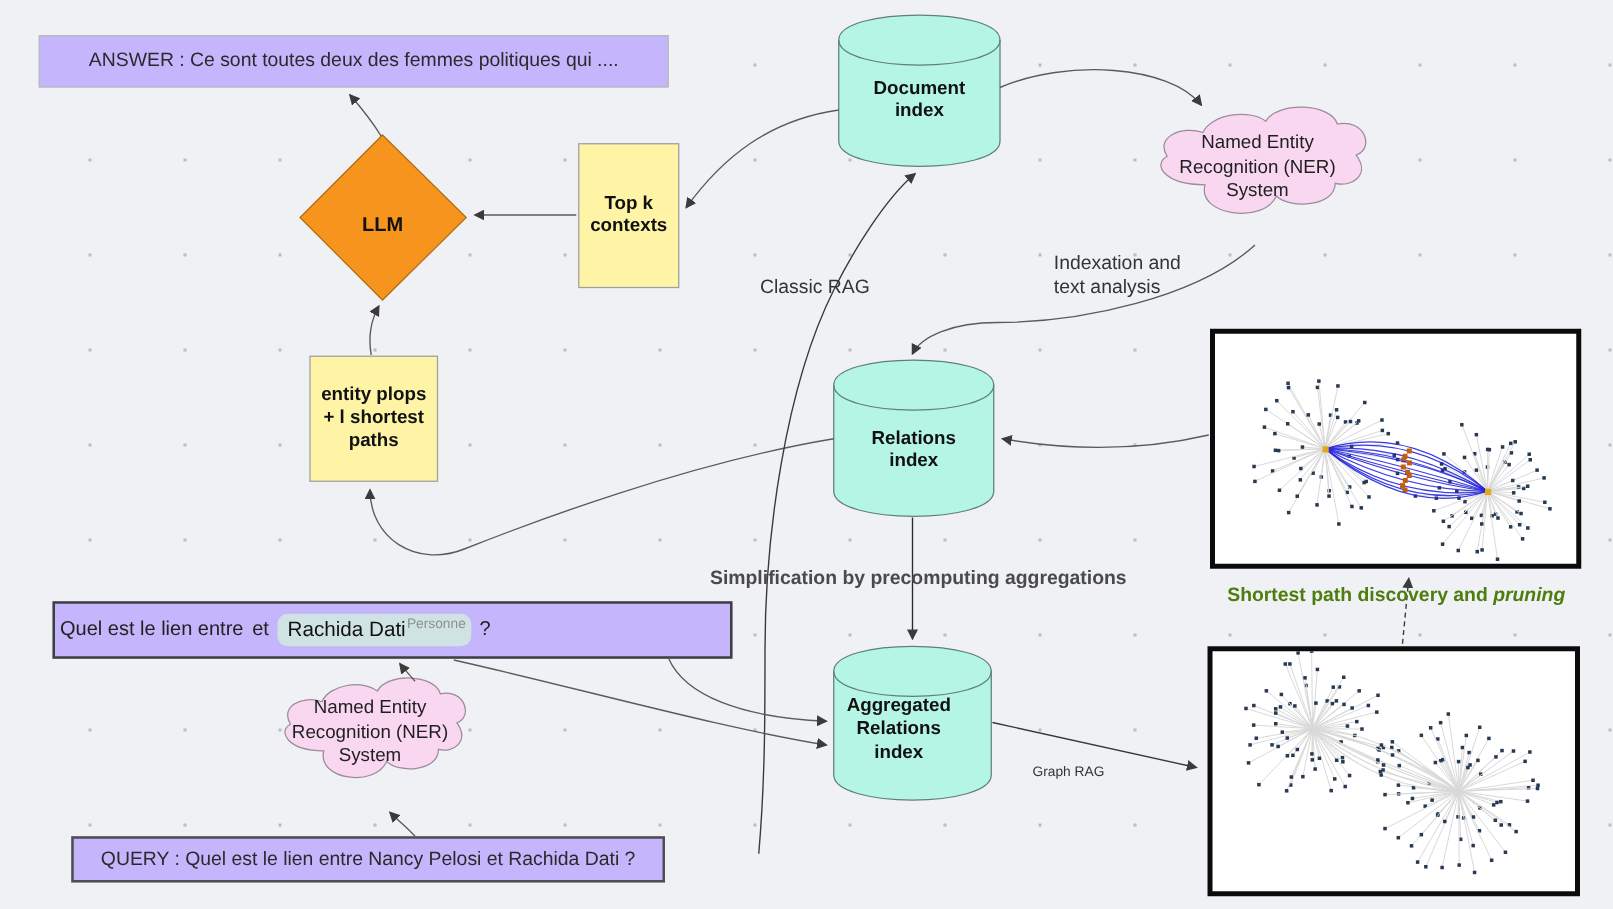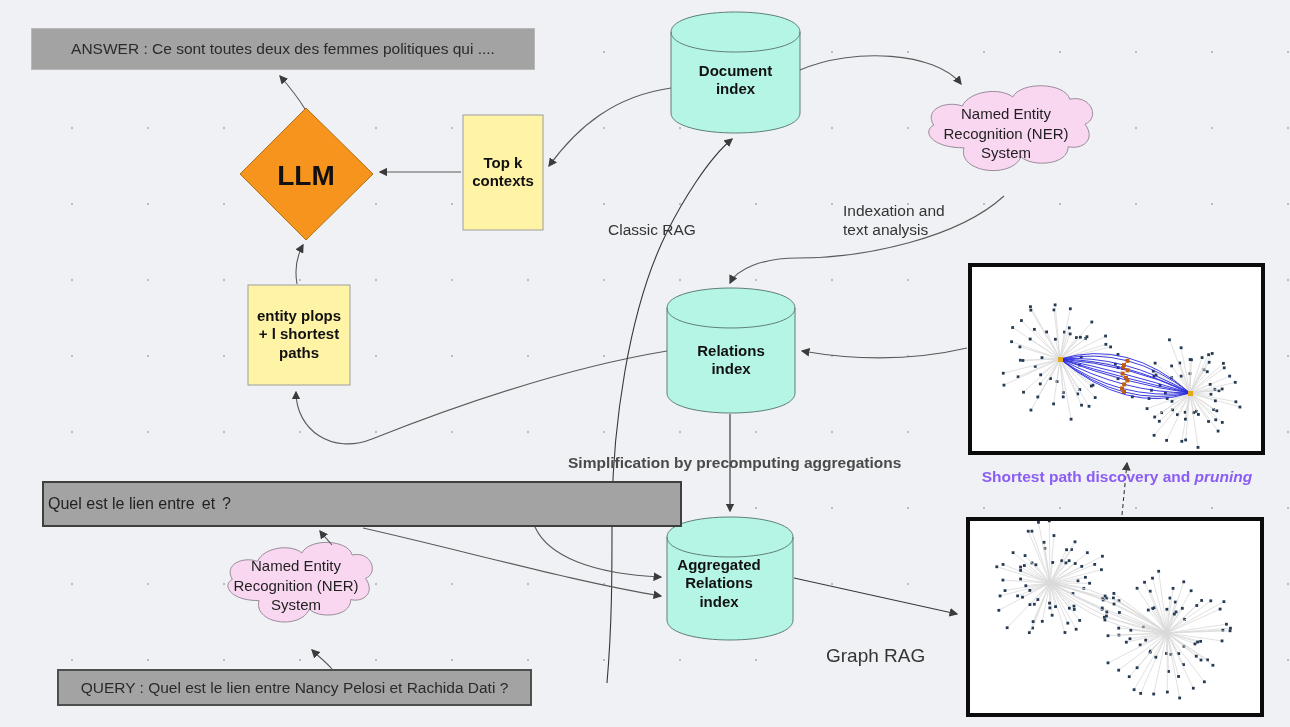--- a/index.html
+++ b/index.html
@@ -9,30 +9,30 @@
     background-color:#eff1f4;
     background-image:radial-gradient(circle,rgba(140,146,158,.55) 1.2px,transparent 1.4px);
     background-size:76px 76px;background-position:34px 14px;
   }
   .txt{position:absolute;z-index:30;color:#1b1b1b;}
   .center{text-align:center;}
   .nodelabel{font-weight:bold;font-size:15px;line-height:1.22;color:#111;}
   .cloudlabel{font-size:15px;line-height:1.3;color:#1f1f1f;}
   .edgelabel{font-size:15.5px;color:#343434;line-height:1.22;}
   .edgelabel.bold{font-weight:bold;color:#4a4a4a;}
-  .whitebox{position:absolute;background:#a3a3a3;z-index:25;display:flex;align-items:center;justify-content:center;box-sizing:border-box;}
+  .whitebox{position:absolute;background:#c4b5fd;z-index:25;display:flex;align-items:center;justify-content:center;box-sizing:border-box;}
   .answer{border:1px solid #b9b9b9;font-size:15.5px;color:#2a2a2a;}
   .queryb{border:2px solid #4e4e4e;font-size:15.5px;color:#2a2a2a;}
   .entbox{border:2px solid #3f3f3f;font-size:16px;color:#222;justify-content:flex-start;padding:0 4px;gap:7px;}
   .chip{background:#cfe2e4;border-radius:8px;padding:2px 4px 3px 8px;font-size:16.5px;color:#111;white-space:nowrap;}
   .chip sup{font-size:11px;color:#8f8f8f;margin-left:1px;}
   .figframe{position:absolute;background:#fff;border:4px solid #0b0b0b;box-sizing:border-box;z-index:5;}
   .figframe svg{display:block;width:100%;height:100%;}
   #overlay{position:absolute;left:0;top:0;z-index:10;}
-  .caption{font-weight:bold;font-size:15.5px;color:#8b5cf6;}
+  .caption{font-weight:bold;font-size:15.5px;color:#4d7c0f;}
   .caption em{font-style:italic;}
 </style>
 </head>
 <body>
 
 <div class="figframe" style="left:968px;top:263px;width:297px;height:192px;">
   <svg id="fig-top" viewBox="0 0 289 184">
       <line x1="88" y1="92" x2="146.01510576609522" y2="87.44427315600835" stroke="#d9d9d9" stroke-width="0.8"></line>
       <rect x="144.6151057660952" y="86.04427315600834" width="2.8" height="2.8" fill="#263a52"></rect>
       <line x1="88" y1="92" x2="146.14462967657974" y2="100.66804858007153" stroke="#d9d9d9" stroke-width="0.8"></line>
@@ -614,31 +614,32 @@
     <path d="M 794,578 L 957,614" stroke="#383838" marker-end="url(#arr)"></path>
     <path d="M 1122,515 L 1127,463" stroke="#383838" stroke-dasharray="4 3" marker-end="url(#arr)"></path>
     <path d="M 967,348 C 907,362 848,359 802,351" marker-end="url(#arr)"></path>
   </g>
 </svg>
 
 <div class="whitebox answer" style="left:31px;top:28px;width:504px;height:42px;">
   <span>ANSWER : Ce sont toutes deux des femmes politiques qui ....</span>
 </div>
 
-<div class="whitebox entbox" style="left:42px;top:481px;width:640px;height:46px;">
+<div class="whitebox entbox" style="left:42px;top:481px;width:544px;height:46px;">
   <span>Quel est le lien entre</span>
   <span>et</span>
+  <span class="chip"><span>Rachida Dati</span><sup>Personne</sup></span>
   <span>?</span>
 </div>
 
 <div class="whitebox queryb" style="left:57px;top:669px;width:475px;height:37px;">
   <span>QUERY : Quel est le lien entre Nancy Pelosi et Rachida Dati ?</span>
 </div>
 
-<div class="txt nodelabel center" style="left:256px;top:159px;width:100px;font-size:28px;">LLM</div>
+<div class="txt nodelabel center" style="left:256px;top:171px;width:100px;font-size:16px;">LLM</div>
 
 <div class="txt nodelabel center" style="left:463px;top:154px;width:80px;">
   <div>Top k</div>
   <div>contexts</div>
 </div>
 
 <div class="txt nodelabel center" style="left:248px;top:307px;width:102px;">
   <div>entity plops</div>
   <div>+ l shortest</div>
   <div>paths</div>
@@ -671,17 +672,17 @@
   <div>Recognition (NER)</div>
   <div>System</div>
 </div>
 
 <div class="txt edgelabel" style="left:608px;top:221px;">Classic RAG</div>
 <div class="txt edgelabel" style="left:843px;top:202px;">
   <div>Indexation and</div>
   <div>text analysis</div>
 </div>
 <div class="txt edgelabel bold" style="left:568px;top:454px;">Simplification by precomputing aggregations</div>
-<div class="txt edgelabel" style="left:826px;top:644px;font-size:19px;">Graph RAG</div>
+<div class="txt edgelabel" style="left:826px;top:612px;font-size:11px;">Graph RAG</div>
 
 <div class="txt caption center" style="left:968px;top:468px;width:298px;">
   <span>Shortest path discovery and </span><em>pruning</em>
 </div>
 
 </body></html>

